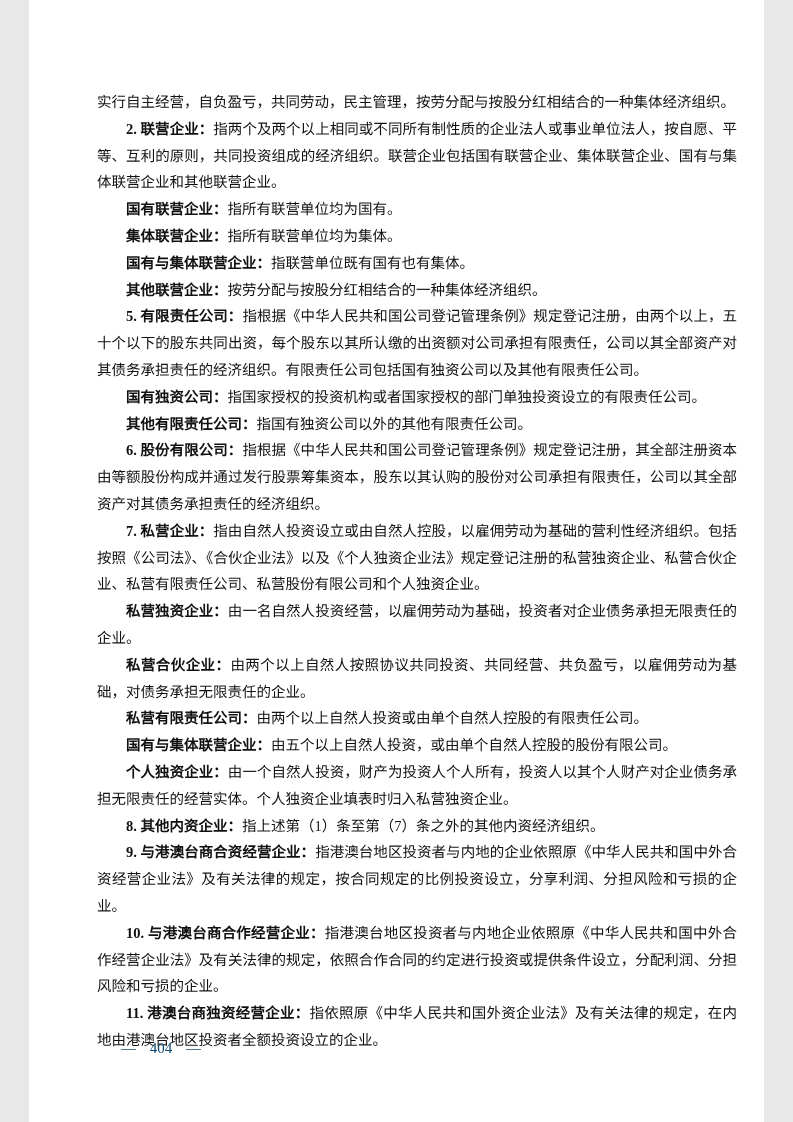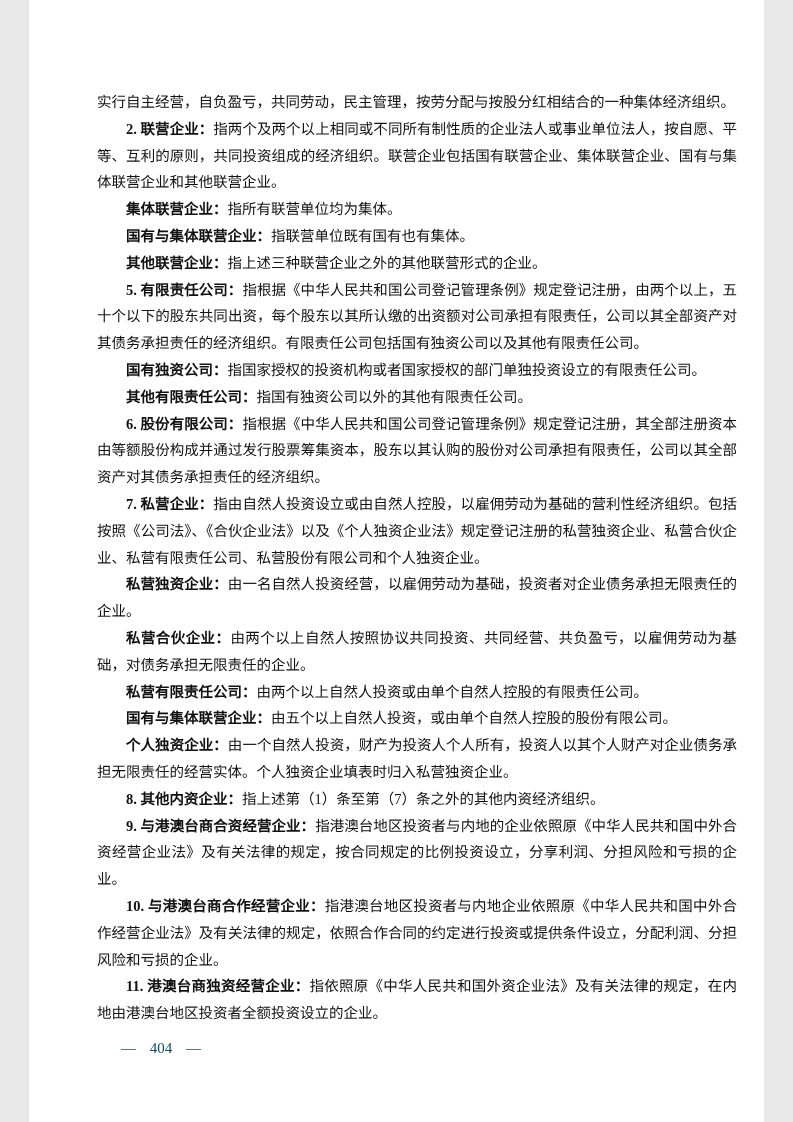--- a/index.html
+++ b/index.html
@@ -57,23 +57,24 @@
   }
 </style>
 </head>
 <body>
 
 <div class="page">
 
   <div class="doc-body">
       <p class="no-indent"><span>实行自主经营，自负盈亏，共同劳动，民主管理，按劳分配与按股分红相结合的一种集体经济组织。</span></p>
       <p><span class="term">2. 联营企业：</span><span>指两个及两个以上相同或不同所有制性质的企业法人或事业单位法人，按自愿、平等、互利的原则，共同投资组成的经济组织。联营企业包括国有联营企业、集体联营企业、国有与集体联营企业和其他联营企业。</span></p>
+      <p><span class="term">国有联营企业：</span><span>指所有联营单位均为国有。</span></p>
       <p><span class="term">集体联营企业：</span><span>指所有联营单位均为集体。</span></p>
       <p><span class="term">国有与集体联营企业：</span><span>指联营单位既有国有也有集体。</span></p>
-      <p><span class="term">其他联营企业：</span><span>指上述三种联营企业之外的其他联营形式的企业。</span></p>
+      <p><span class="term">其他联营企业：</span><span>按劳分配与按股分红相结合的一种集体经济组织。</span></p>
       <p><span class="term">5. 有限责任公司：</span><span>指根据《中华人民共和国公司登记管理条例》规定登记注册，由两个以上，五十个以下的股东共同出资，每个股东以其所认缴的出资额对公司承担有限责任，公司以其全部资产对其债务承担责任的经济组织。有限责任公司包括国有独资公司以及其他有限责任公司。</span></p>
       <p><span class="term">国有独资公司：</span><span>指国家授权的投资机构或者国家授权的部门单独投资设立的有限责任公司。</span></p>
       <p><span class="term">其他有限责任公司：</span><span>指国有独资公司以外的其他有限责任公司。</span></p>
       <p><span class="term">6. 股份有限公司：</span><span>指根据《中华人民共和国公司登记管理条例》规定登记注册，其全部注册资本由等额股份构成并通过发行股票筹集资本，股东以其认购的股份对公司承担有限责任，公司以其全部资产对其债务承担责任的经济组织。</span></p>
       <p><span class="term">7. 私营企业：</span><span>指由自然人投资设立或由自然人控股，以雇佣劳动为基础的营利性经济组织。包括按照《公司法》、《合伙企业法》以及《个人独资企业法》规定登记注册的私营独资企业、私营合伙企业、私营有限责任公司、私营股份有限公司和个人独资企业。</span></p>
       <p><span class="term">私营独资企业：</span><span>由一名自然人投资经营，以雇佣劳动为基础，投资者对企业债务承担无限责任的企业。</span></p>
       <p><span class="term">私营合伙企业：</span><span>由两个以上自然人按照协议共同投资、共同经营、共负盈亏，以雇佣劳动为基础，对债务承担无限责任的企业。</span></p>
       <p><span class="term">私营有限责任公司：</span><span>由两个以上自然人投资或由单个自然人控股的有限责任公司。</span></p>
       <p><span class="term">国有与集体联营企业：</span><span>由五个以上自然人投资，或由单个自然人控股的股份有限公司。</span></p>
       <p><span class="term">个人独资企业：</span><span>由一个自然人投资，财产为投资人个人所有，投资人以其个人财产对企业债务承担无限责任的经营实体。个人独资企业填表时归入私营独资企业。</span></p>

